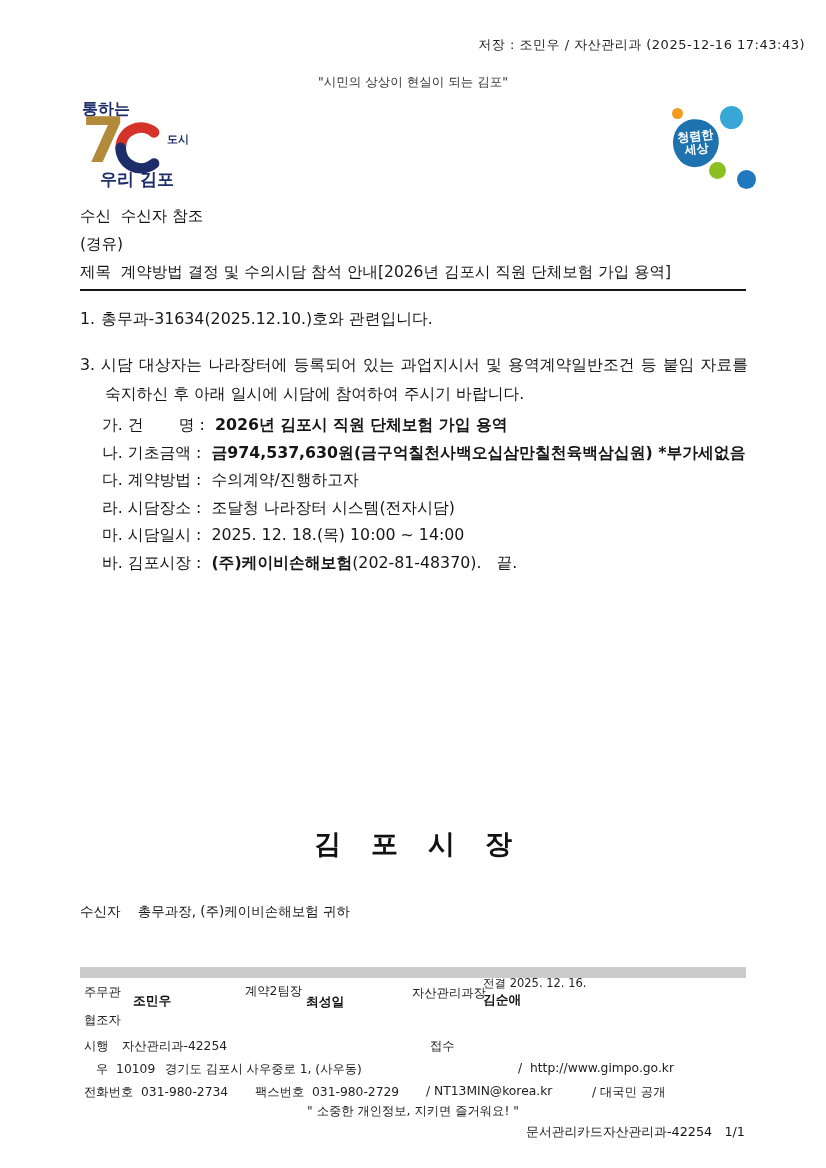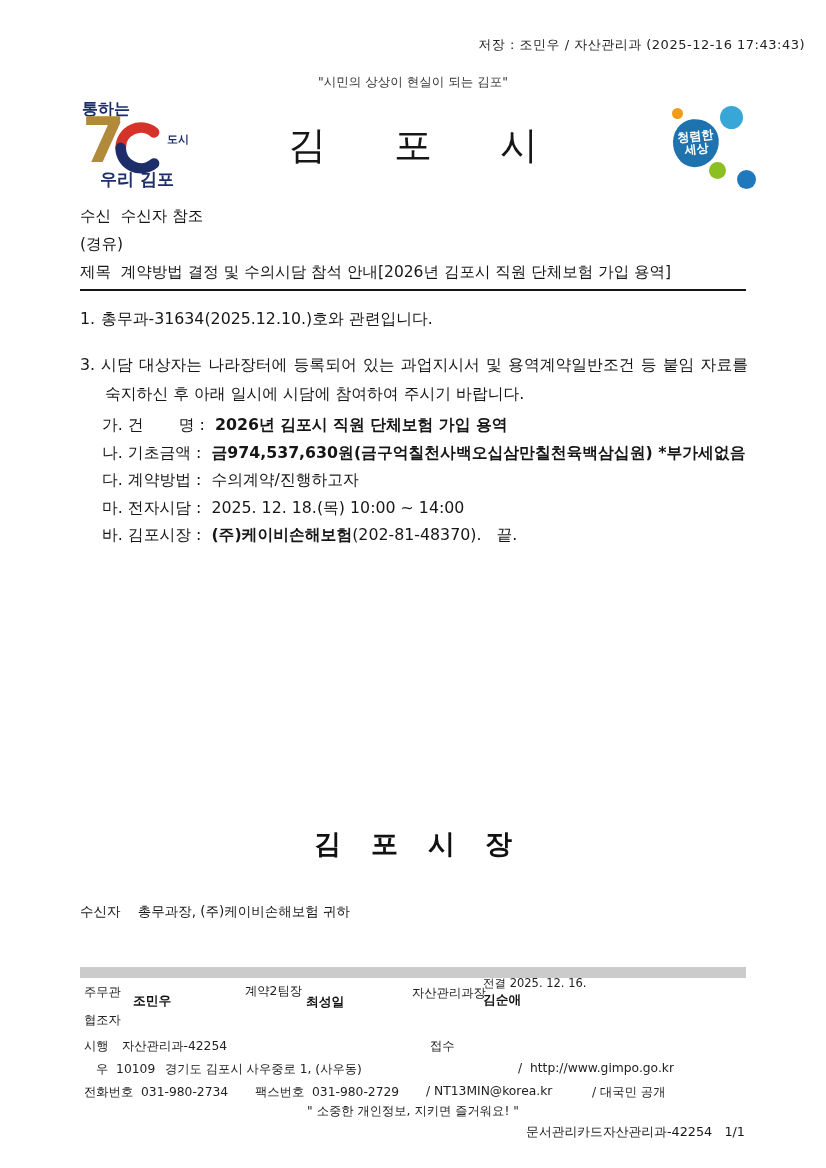--- a/index.html
+++ b/index.html
@@ -72,23 +72,20 @@
   <div class="abs logo-seven">7</div>
   <span class="abs logo-swirl">
     <svg width="58" height="58" viewBox="0 0 60 60">
       <path d="M 43.5 15.9 A 21 21 0 0 0 9 32" fill="none" stroke="#d5332a" stroke-width="11" stroke-linecap="round"></path>
       <path d="M 9 32 A 21 21 0 0 0 43.5 48.1" fill="none" stroke="#1d2d69" stroke-width="11" stroke-linecap="round"></path>
     </svg>
   </span>
   <div class="abs logo-dosi">도시</div>
   <div class="abs logo-bottom">우리 김포</div>
 
-  <div class="abs doc-title">
-    <span class="doc-title-inner">김포시</span>
-  </div>
 
   <div class="abs logo-right">
     <span class="dot dot-orange"></span>
     <span class="dot dot-sky"></span>
     <div class="blob">
       <span>청렴한</span>
       <span>세상</span>
     </div>
     <span class="dot dot-green"></span>
     <span class="dot dot-blue"></span>
@@ -101,21 +98,22 @@
   </div>
   <div class="abs rule"></div>
 
   <div class="abs body-text">
     <p class="p1"><span class="num">1.</span><span>총무과-31634(2025.12.10.)호와 관련입니다.</span></p>
     <p class="p3"><span class="num">3.</span><span>시담 대상자는 나라장터에 등록되어 있는 과업지시서 및 용역계약일반조건 등 붙임 자료를 숙지하신 후 아래 일시에 시담에 참여하여 주시기 바랍니다.</span></p>
     <div class="items">
       <div class="item"><span class="lbl">가. 건       명 :</span><span class="b">2026년 김포시 직원 단체보험 가입 용역</span><span class="t"></span></div>
       <div class="item"><span class="lbl">나. 기초금액 :</span><span class="b">금974,537,630원(금구억칠천사백오십삼만칠천육백삼십원) *부가세없음</span><span class="t"></span></div>
       <div class="item"><span class="lbl">다. 계약방법 :</span><span class="b"></span><span class="t">수의계약/진행하고자</span></div>
-      <div class="item"><span class="lbl">마. 전자시담 :</span><span class="b"></span><span class="t">2025. 12. 18.(목) 10:00 ~ 14:00</span></div>
+      <div class="item"><span class="lbl">라. 시담장소 :</span><span class="b"></span><span class="t">조달청 나라장터 시스템(전자시담)</span></div>
+      <div class="item"><span class="lbl">마. 시담일시 :</span><span class="b"></span><span class="t">2025. 12. 18.(목) 10:00 ~ 14:00</span></div>
       <div class="item"><span class="lbl">바. 김포시장 :</span><span class="b">(주)케이비손해보험</span><span class="t">(202-81-48370).   끝.</span></div>
     </div>
   </div>
 
   <div class="abs issuer">
     <span class="issuer-inner">김포시장</span>
   </div>
   <div class="abs final-recipients pre">수신자    총무과장, (주)케이비손해보험 귀하</div>
 
   <div class="abs graybar"></div>

